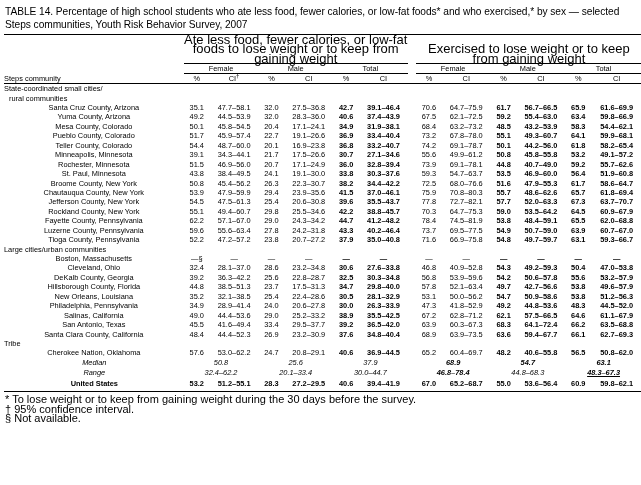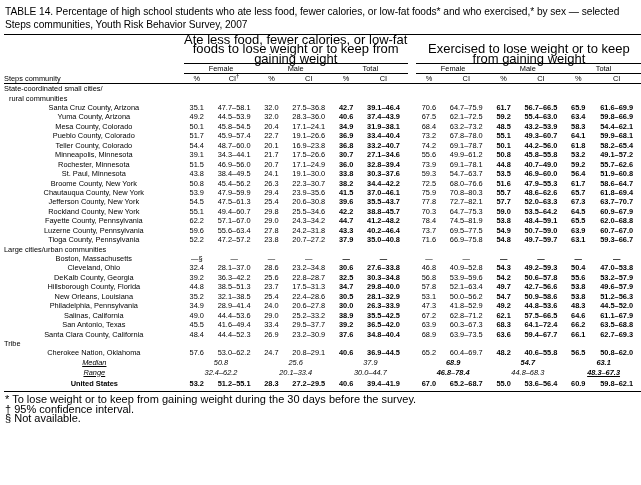--- a/index.html
+++ b/index.html
@@ -90,21 +90,21 @@
   tr.datarow td { line-height: 9.45px; font-size: 7.4px; }
   td.name {
     text-align: center;
     padding-left: 7px;
     white-space: nowrap;
   }
   td.num { text-align: center; white-space: nowrap; }
   td.num.b { font-weight: bold; }
 
   tr.stat td { font-style: italic; line-height: 9.9px; }
-  tr.stat td.name { font-style: italic; padding-left: 1px; text-decoration: underline; }
+  tr.stat td.name { font-style: italic; padding-left: 1px; }
   tr.stat td.wide { text-align: center; font-style: italic; }
 
   tr.us td { font-weight: bold; line-height: 10.5px; padding-top: 1.5px; padding-bottom: 1.5px;}
 
   .foot {
     font-size: 11px;
     line-height: 9.4px;
     padding-left: 3px;
     padding-top: 3px;
   }

